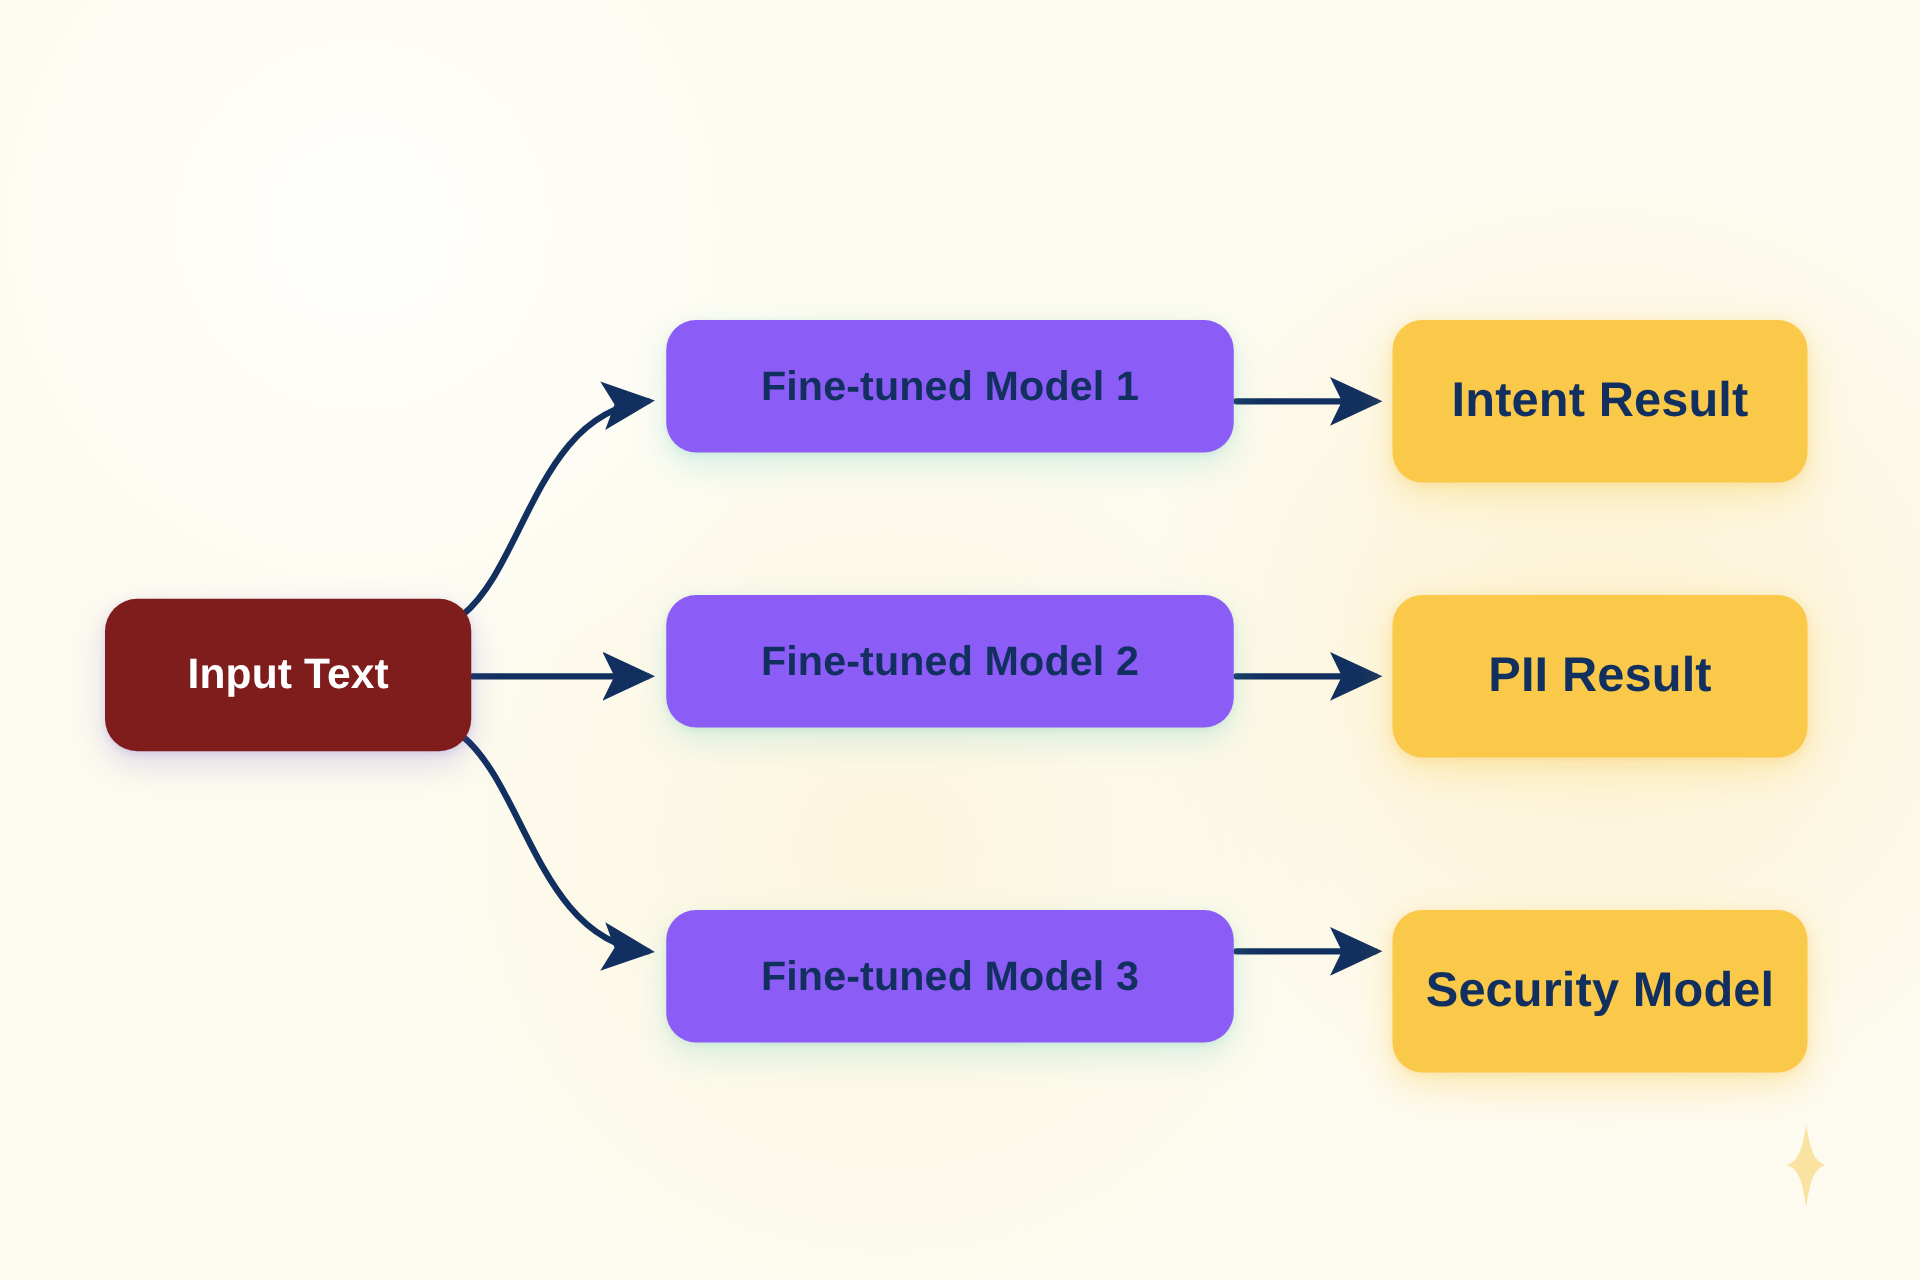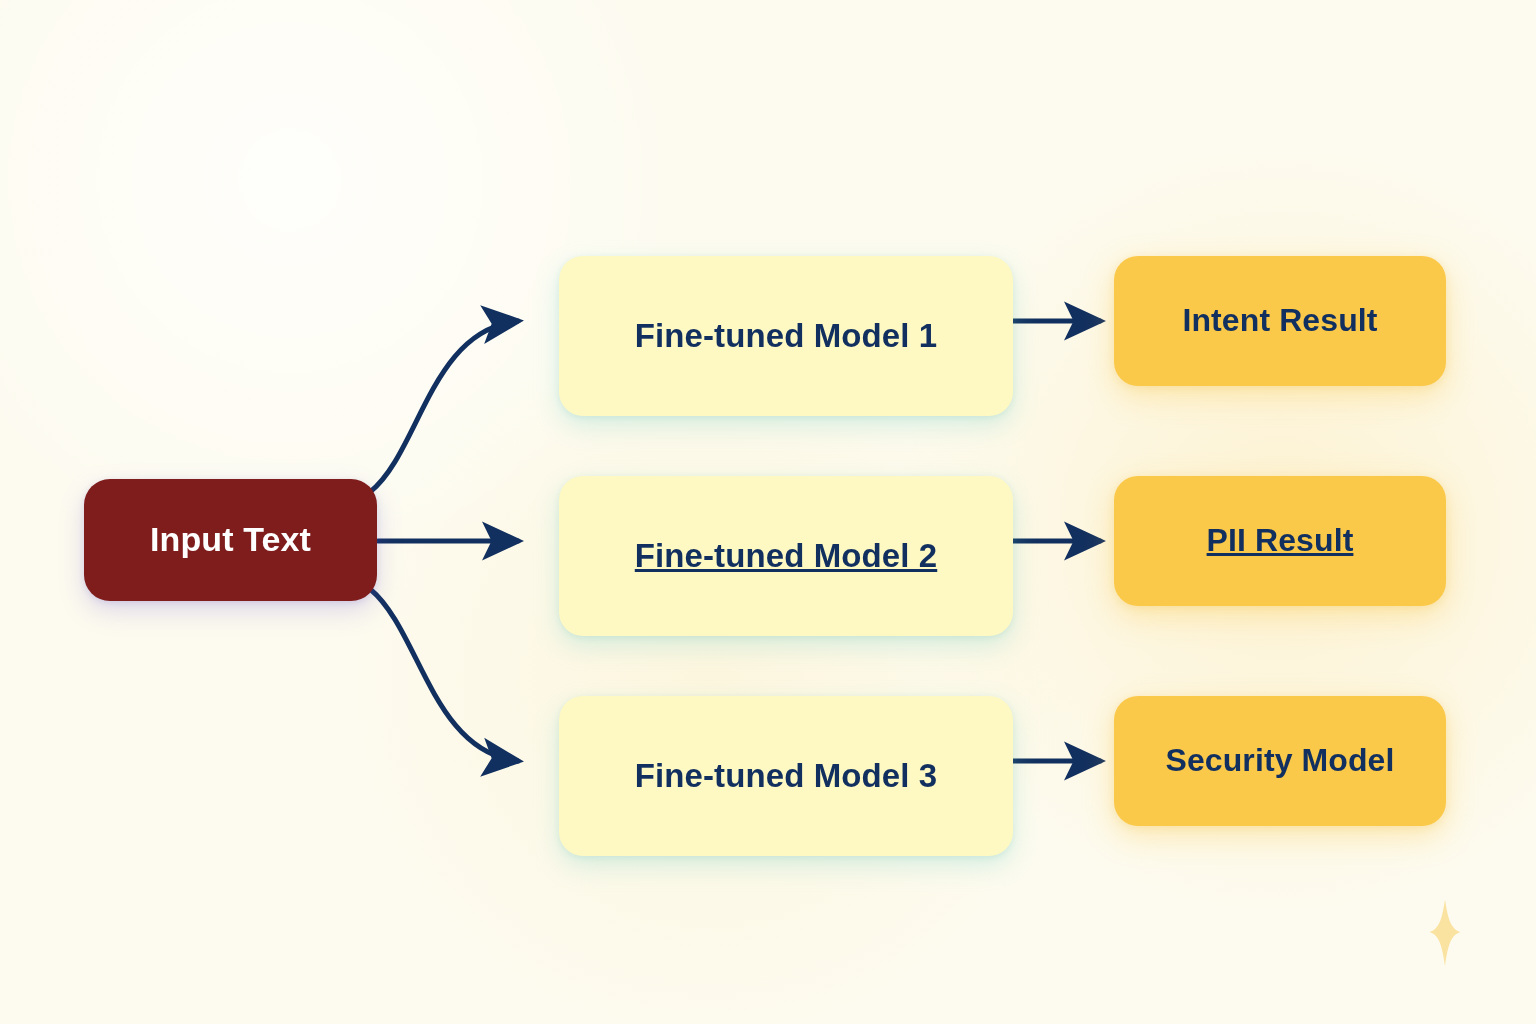--- a/index.html
+++ b/index.html
@@ -65,42 +65,41 @@
     width: 293px; height: 122px;
     border-radius: 26px;
     background: #7f1d1d;
     color: #ffffff;
     font-size: 34px;
     box-shadow: 0 10px 26px rgba(108,92,212,0.22), 0 2px 6px rgba(90,70,180,0.14);
   }
 
   .node-model {
     left: 533px;
-    width: 454px; height: 160px;
+    width: 454px; height: 106px;
     border-radius: 24px;
-    background: #fef9c3;
+    background: #8b5cf6;
     color: #12305f;
     font-size: 33px;
     box-shadow: 0 10px 26px rgba(91,206,195,0.24), 0 2px 6px rgba(60,160,152,0.12);
-    margin-left: 26px;
   }
 
   .node-result {
     left: 1114px;
     width: 332px; height: 130px;
     border-radius: 24px;
     background: #fbc94a;
     color: #12305f;
-    font-size: 32px;
+    font-size: 39px;
     box-shadow: 0 10px 30px rgba(251,201,74,0.36), 0 2px 8px rgba(226,170,30,0.16);
   }
 
   .row-1 { top: 256px; }
-  .row-2 { top: 476px; text-decoration: underline; }
-  .row-3 { top: 696px; }
+  .row-2 { top: 476px; }
+  .row-3 { top: 728px; }
 
   .sparkle {
     position: absolute;
     left: 1408px;
     top: 898px;
     width: 74px;
     height: 74px;
   }
 </style>
 </head>

